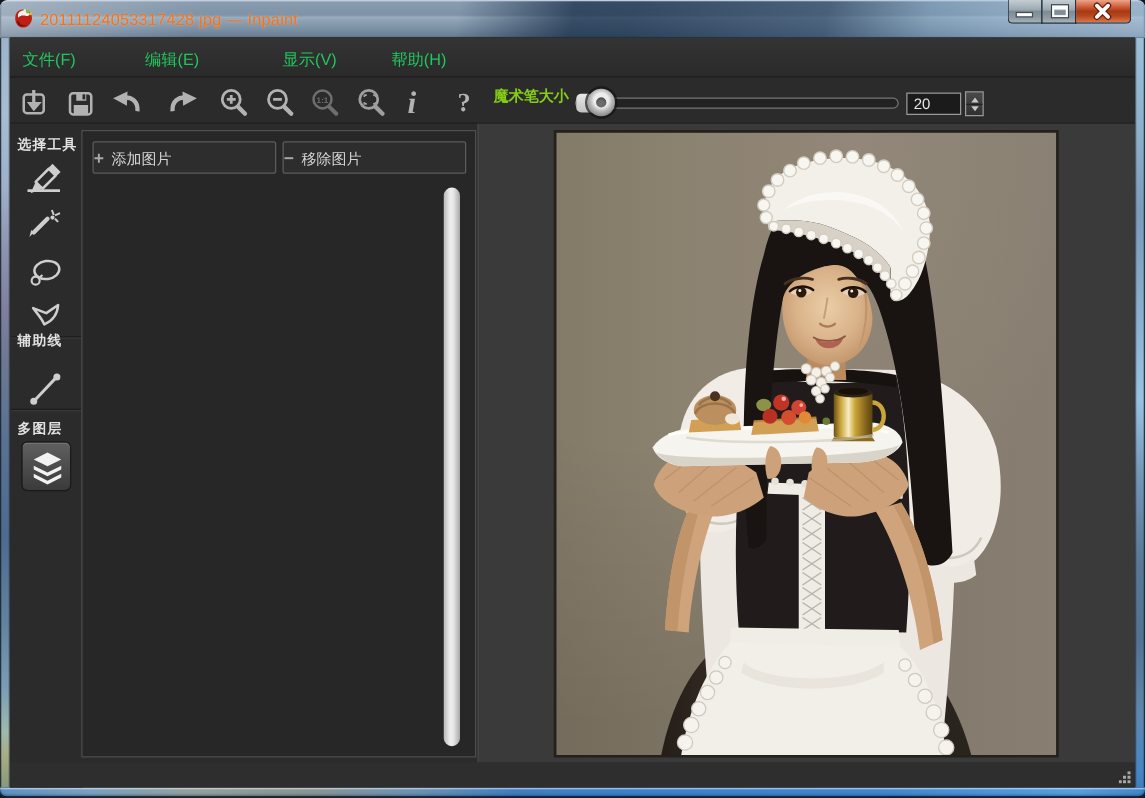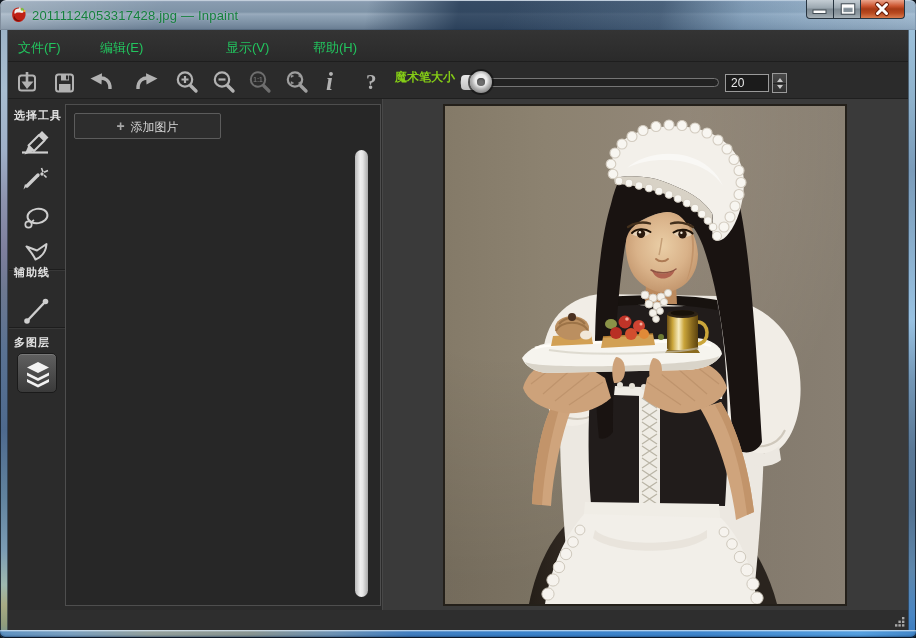--- a/index.html
+++ b/index.html
@@ -6,21 +6,21 @@
 body{font-family:"Liberation Sans",sans-serif;position:relative}
 .abs{position:absolute}
 
 #titlebar{left:0;top:0;width:916px;height:30px;border-radius:6px 6px 0 0;
  background:
   linear-gradient(100deg, rgba(0,0,0,0) 40%, rgba(14,36,64,.68) 50%, rgba(16,38,66,.64) 72%, rgba(70,110,150,.25) 81%, rgba(150,185,215,.18) 88%, rgba(170,200,225,.12) 94%),
   linear-gradient(to bottom,#a9b8c6 0px,#889bb0 2px,#8498ab 6px,#7e93a7 12px,#9aacbd 14px,#8FA3b6 16px,#7a8ea2 24px,#6a7e93 29px,#45596e 30px);
  box-shadow:inset 0 1px 0 #c2cedb, inset 1px 0 0 #5a6c80, inset -1px 0 0 #5a6c80;}
 #titlebar::before{content:"";position:absolute;left:0;top:0;width:100%;height:100%;border-radius:6px 6px 0 0;
  background:linear-gradient(115deg, rgba(255,255,255,.25) 0%, rgba(255,255,255,0) 18%, rgba(0,0,0,0) 55%, rgba(160,195,225,.30) 88%, rgba(185,215,240,.4) 100%);}
-#title-text{left:32px;top:8px;font-size:13px;color:#15803d;text-shadow:0 0 2px rgba(255,255,255,.3);letter-spacing:.2px}
+#title-text{left:32px;top:8px;font-size:13px;color:#f97316;text-shadow:0 0 2px rgba(255,255,255,.3);letter-spacing:.2px}
 
 #bleft{left:0;top:30px;width:8px;height:600px;
  background:linear-gradient(to bottom,#9db4c8 0,#a8bdd0 60px,#9fb0c8 120px,#8d93ae 170px,#7e7f9d 220px,#6d7890 260px,#5a7292 320px,#4e6a8e 400px,#62849f 470px,#7b9cb4 520px,#9fb9af 555px,#a8ab84 575px,#8f9c7c 595px,#5f8fae 615px,#3f74a8 600px);
  box-shadow:inset 1px 0 0 rgba(20,30,42,.85), inset -1px 0 0 rgba(30,40,52,.6);}
 #bright{left:908px;top:30px;width:8px;height:600px;
  background:linear-gradient(to bottom,#9cc0da 0,#8fb2cc 70px,#7b9cba 140px,#86aac8 200px,#99c2e2 290px,#7497b6 350px,#5a7896 420px,#537291 480px,#5e87ac 540px,#4986c4 585px,#3f7fc0 600px);
  box-shadow:inset -1px 0 0 rgba(20,30,42,.85), inset 1px 0 0 rgba(30,40,52,.6);}
 #bbottom{left:0;top:630px;width:916px;height:8px;border-radius:0 0 5px 5px;
  background:linear-gradient(to bottom, rgba(220,235,248,.95) 0, rgba(220,235,248,0) 2px),linear-gradient(90deg,#5e92c2 0,#7aa0c0 70px,#93a09c 150px,#899591 250px,#6e92b2 330px,#417ec0 410px,#3a82ca 510px,#3f86cd 700px,#55a0e0 860px,#4286c8 916px);
  box-shadow:inset 0 -1px 0 rgba(10,20,34,.95), inset 0 -2px 2px rgba(20,50,90,.5);}
@@ -51,21 +51,21 @@
 #spinbtns i{position:absolute;left:0;top:9px;width:100%;height:1px;background:#222}
 
 #strip{left:8px;top:99px;width:58px;height:531px;background:#2b2b2b}
 #strip .sec{position:absolute;left:6px;width:50px;font-size:11px;font-weight:bold;color:#e2e2e2;letter-spacing:1px}
 #strip hr{position:absolute;left:1px;width:56px;border:none;border-top:1px solid #1d1d1d;border-bottom:1px solid #383838}
 #layersbtn{position:absolute;left:9px;top:254px;width:40px;height:40px;border-radius:5px;border:1px solid #1a1a1a;
  background:linear-gradient(to bottom,#606060,#3a3a3a);box-shadow:inset 0 1px 0 #787878}
 
 #panel{left:65px;top:104px;width:316px;height:502px;border:1px solid #4e4e4e;background:#272727}
 .pbtn{position:absolute;top:8px;width:147px;height:26px;border:1px solid #5c5c5c;border-radius:2px;background:#2d2d2d;
- color:#d6d6d6;font-size:12px;text-align:center;line-height:25px}
+ color:#d6d6d6;font-size:12px;text-align:left;line-height:25px}
 .pbtn b{font-weight:bold;color:#a8a8a8;font-size:14px;margin-right:6px;position:relative;top:0px}
 #scrollpill{position:absolute;left:289px;top:45px;width:13px;height:447px;border-radius:7px;
  background:linear-gradient(90deg,#b8b8b8,#efefef 40%,#e6e6e6 60%,#a8a8a8);}
 
 #canvas{left:382px;top:99px;width:526px;height:511px;background:#3a3a3a;border-left:1px solid #474747}
 #statusrow{left:8px;top:610px;width:900px;height:20px;background:#2e2e2e}
 #photo{position:absolute;left:62px;top:7px;width:400px;height:498px;outline:2px solid #24201a}
 #grip{left:894px;top:618px;width:10px;height:10px}
 </style></head>
 <body>
@@ -95,21 +95,21 @@
 <g stroke="#fdfdfd" stroke-width="3" stroke-linecap="round">
         <path d="M71.5 4.5 L80.5 13.5 M80.5 4.5 L71.5 13.5"></path>
       </g>
 </svg>
   </div>
 <div class="abs" id="bleft"></div>
 <div class="abs" id="bright"></div>
 <div class="abs" id="bbottom"></div>
 <div class="abs" id="menubar"></div>
 <div class="mi" style="left:18px">文件(F)</div>
-<div class="mi" style="left:100px">编辑(E)</div>
+<div class="mi" style="left:116px">编辑(E)</div>
 <div class="mi" style="left:226px">显示(V)</div>
 <div class="mi" style="left:313px">帮助(H)</div>
 <div class="abs" id="toolbar">
     <svg width="380" height="36" viewBox="0 0 380 36" style="position:absolute;left:0;top:0">
 <g stroke="#b2b2b2" fill="none" stroke-width="2">
 <rect x="11" y="12.5" width="16" height="15" rx="2.5"></rect>
 <g fill="#b2b2b2" stroke="none">
           <rect x="17.7" y="9" width="2.6" height="10"></rect>
           <path d="M13.5 18.5 L25.5 18.5 L19 26 Z"></path>
         </g>
@@ -193,20 +193,21 @@
 <g transform="translate(0,-22)">
           <path d="M20 221 L36.5 203.5" stroke-width="2.4"></path>
 <circle cx="19" cy="222" r="2.8" fill="#cecece" stroke="none"></circle>
           <circle cx="37.5" cy="202.5" r="2.8" fill="#cecece" stroke="none"></circle>
         </g>
 </g>
     </svg>
 </div>
 <div class="abs" id="panel">
 <div class="pbtn" style="left:8px"><b>+</b>添加图片</div>
+<div class="pbtn" style="left:160px"><b>−</b>移除图片</div>
 <div id="scrollpill"></div>
 </div>
 <div class="abs" id="canvas">
     <div id="photo">
 <svg width="400" height="498" viewBox="0 0 400 498">
 <defs>
 <linearGradient id="bgg" x1="0" y1="0" x2="1" y2="0">
  <stop offset="0" stop-color="#847a68"></stop>
             <stop offset="0.25" stop-color="#8c8270"></stop>
  <stop offset="0.55" stop-color="#918677"></stop>

